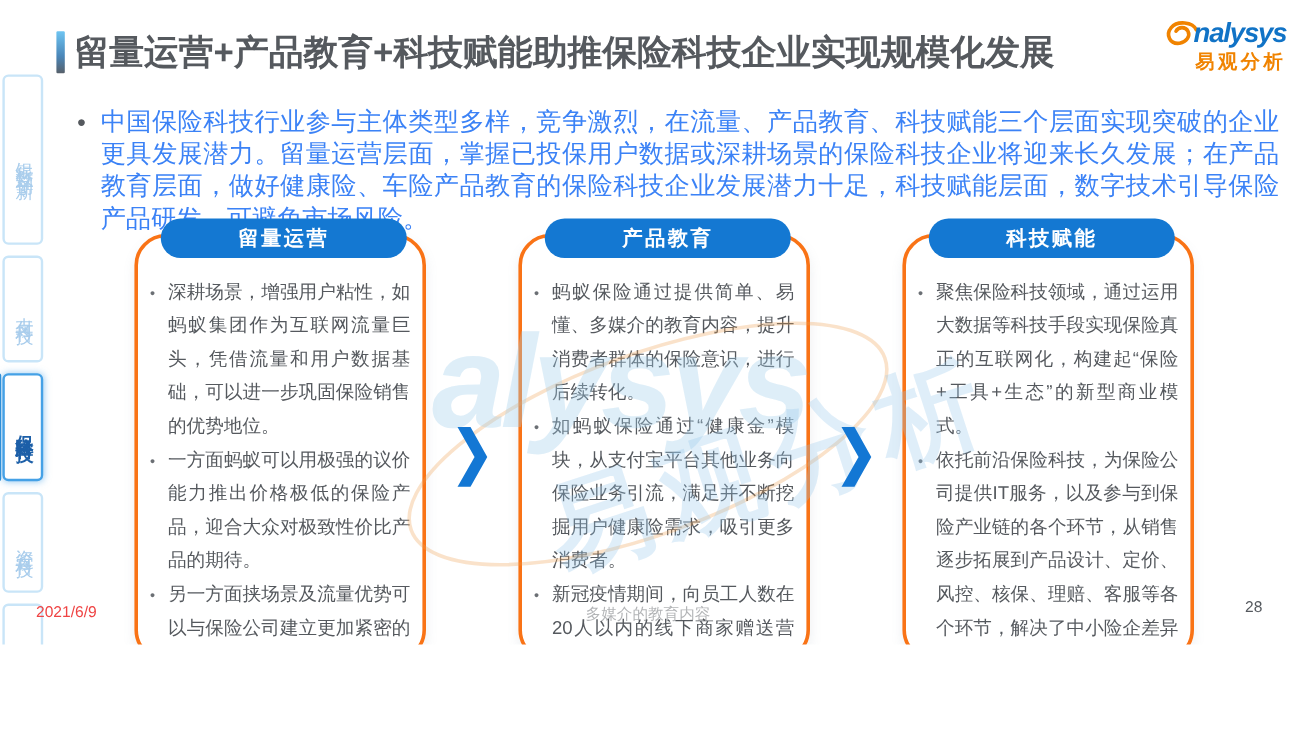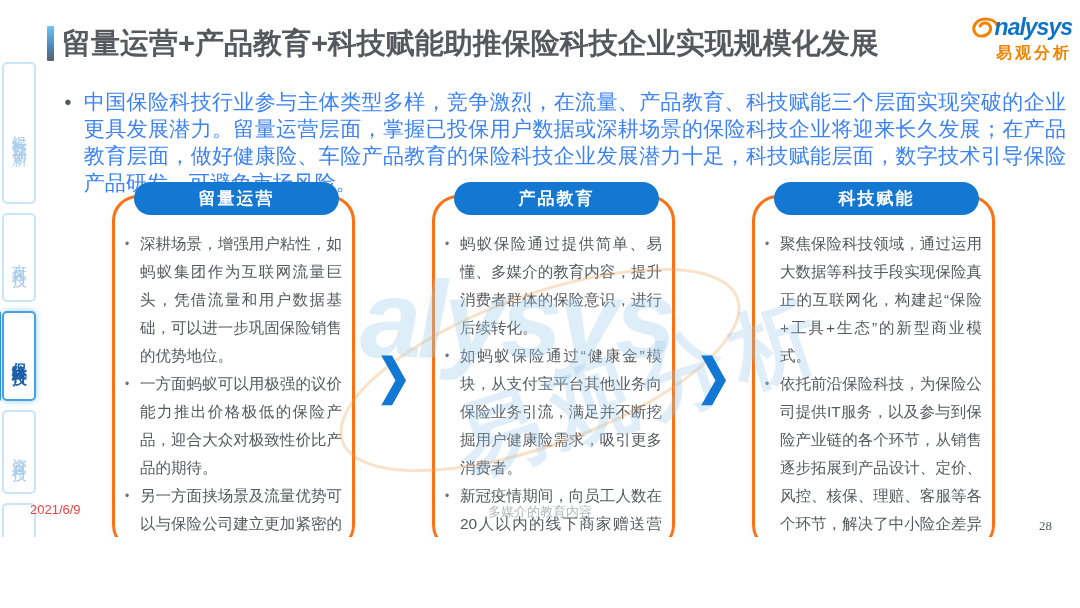--- a/index.html
+++ b/index.html
@@ -65,21 +65,21 @@
 
   
   .flow-arrow { position: absolute; top: 352px; z-index: 4; color: #1377d4; font-size: 42px; font-weight: bold;
     font-family: "Liberation Sans", sans-serif; transform: scaleY(1.15); }
   .flow-arrow.a1 { left: 376px; }
   .flow-arrow.a2 { left: 696px; }
 
   
   .footer-date { position: absolute; left: 30px; bottom: 20px; font-size: 13px; color: #ef4444; }
   .footer-slogan { position: absolute; left: 0; right: 0; bottom: 16px; text-align: center; font-size: 13px; color: #55595e; }
-  .footer-page { position: absolute; right: 28px; bottom: 3px; font-size: 13px; color: #55595e; font-family: Liberation Serif, serif; }
+  .footer-page { position: absolute; right: 28px; bottom: 24px; font-size: 13px; color: #55595e; }
 </style>
 </head>
 <body>
 
 <div class="slide">
 
   <div class="title-bar"></div>
   <h1 class="page-title">留量运营+产品教育+科技赋能助推保险科技企业实现规模化发展</h1>
 
   <div class="logo">

